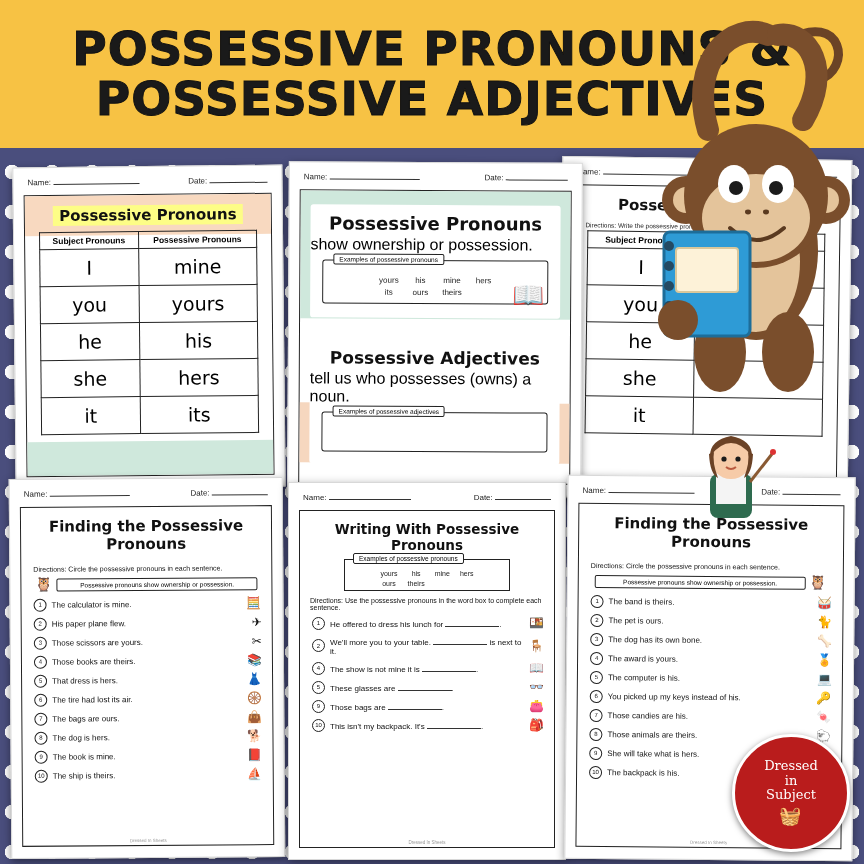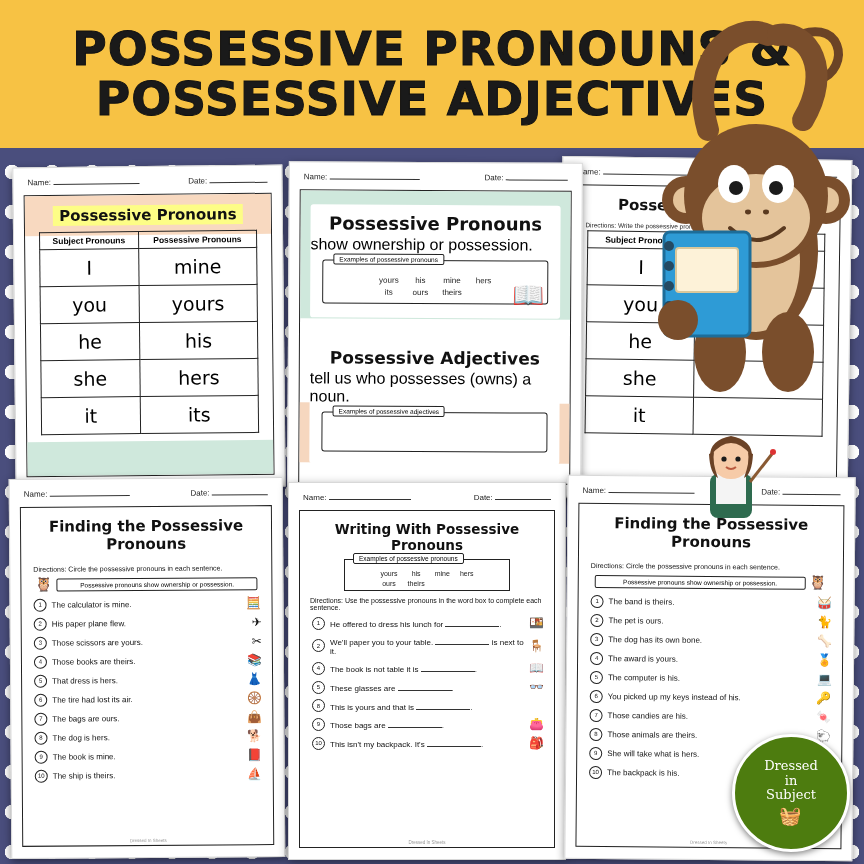--- a/index.html
+++ b/index.html
@@ -76,21 +76,21 @@
   .wb .exlabel{left:8px;top:-7px;}
   .wb .wordgrid{gap:10px;font-size:7px;margin-top:6px;}
 
   
   .monkey{position:absolute;right:6px;top:0px;width:220px;height:470px;}
   
   .teacher{position:absolute;right:88px;top:430px;width:86px;height:90px;}
 
   
   .badge{position:absolute;right:14px;bottom:12px;width:112px;height:112px;border-radius:50%;
-    background:#4d7c0f;border:3px solid #fff;box-shadow:0 2px 6px rgba(0,0,0,.5);
+    background:#b91c1c;border:3px solid #fff;box-shadow:0 2px 6px rgba(0,0,0,.5);
     display:flex;flex-direction:column;align-items:center;justify-content:center;color:#fff;}
   .badge .b1{font-family:"DejaVu Serif",serif;font-size:13px;line-height:1.15;text-align:center;}
   .badge .b2{font-size:18px;margin-top:2px;}
 </style>
 </head>
 <body>
 
 <div class="stage">
   <div class="dots"></div>
 
@@ -326,37 +326,32 @@
       </div>
       <div class="dirline" style="padding:4px 10px 0 10px">Directions: Use the possessive pronouns in the word box to complete each sentence.</div>
       <ol class="qs">
         <li>
             <span class="num">1</span>
             <span class="txt"><span>He offered to dress his lunch for</span> <span class="blank"></span><span>.</span></span>
             <span class="emo">🍱</span>
           </li>
         <li>
             <span class="num">2</span>
-            <span class="txt"><span>We'll paper you to your table.</span> <span class="blank"></span> <span>is next to it.</span></span>
+            <span class="txt"><span>We'll more you to your table.</span> <span class="blank"></span> <span>is next to it.</span></span>
             <span class="emo">🪑</span>
           </li>
         <li>
             <span class="num">4</span>
-            <span class="txt"><span>The book is not table it is</span> <span class="blank"></span><span>.</span></span>
+            <span class="txt"><span>The show is not mine it is</span> <span class="blank"></span><span>.</span></span>
             <span class="emo">📖</span>
           </li>
         <li>
             <span class="num">5</span>
             <span class="txt"><span>These glasses are</span> <span class="blank"></span><span>.</span></span>
             <span class="emo">👓</span>
-          </li>
-        <li>
-            <span class="num">8</span>
-            <span class="txt"><span>This is yours and that is</span> <span class="blank"></span><span>.</span></span>
-            <span class="emo"></span>
           </li>
         <li>
             <span class="num">9</span>
             <span class="txt"><span>Those bags are</span> <span class="blank"></span><span>.</span></span>
             <span class="emo">👛</span>
           </li>
         <li>
             <span class="num">10</span>
             <span class="txt"><span>This isn't my backpack. It's</span> <span class="blank"></span><span>.</span></span>
             <span class="emo">🎒</span>

